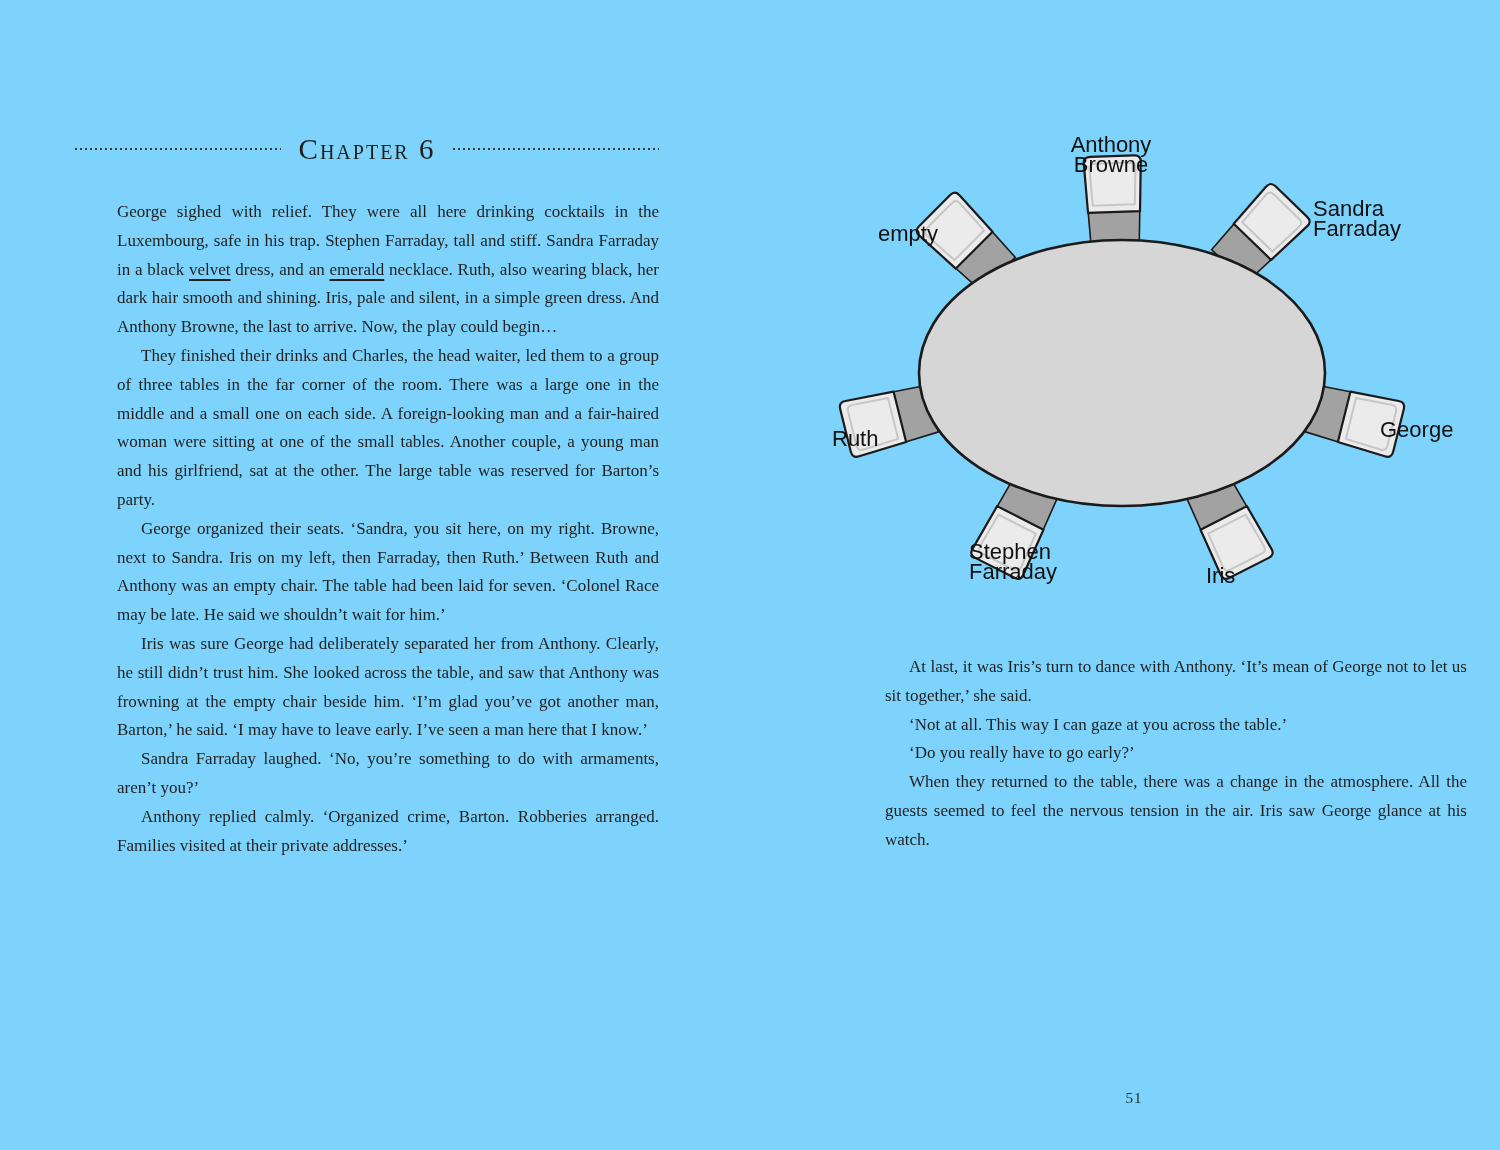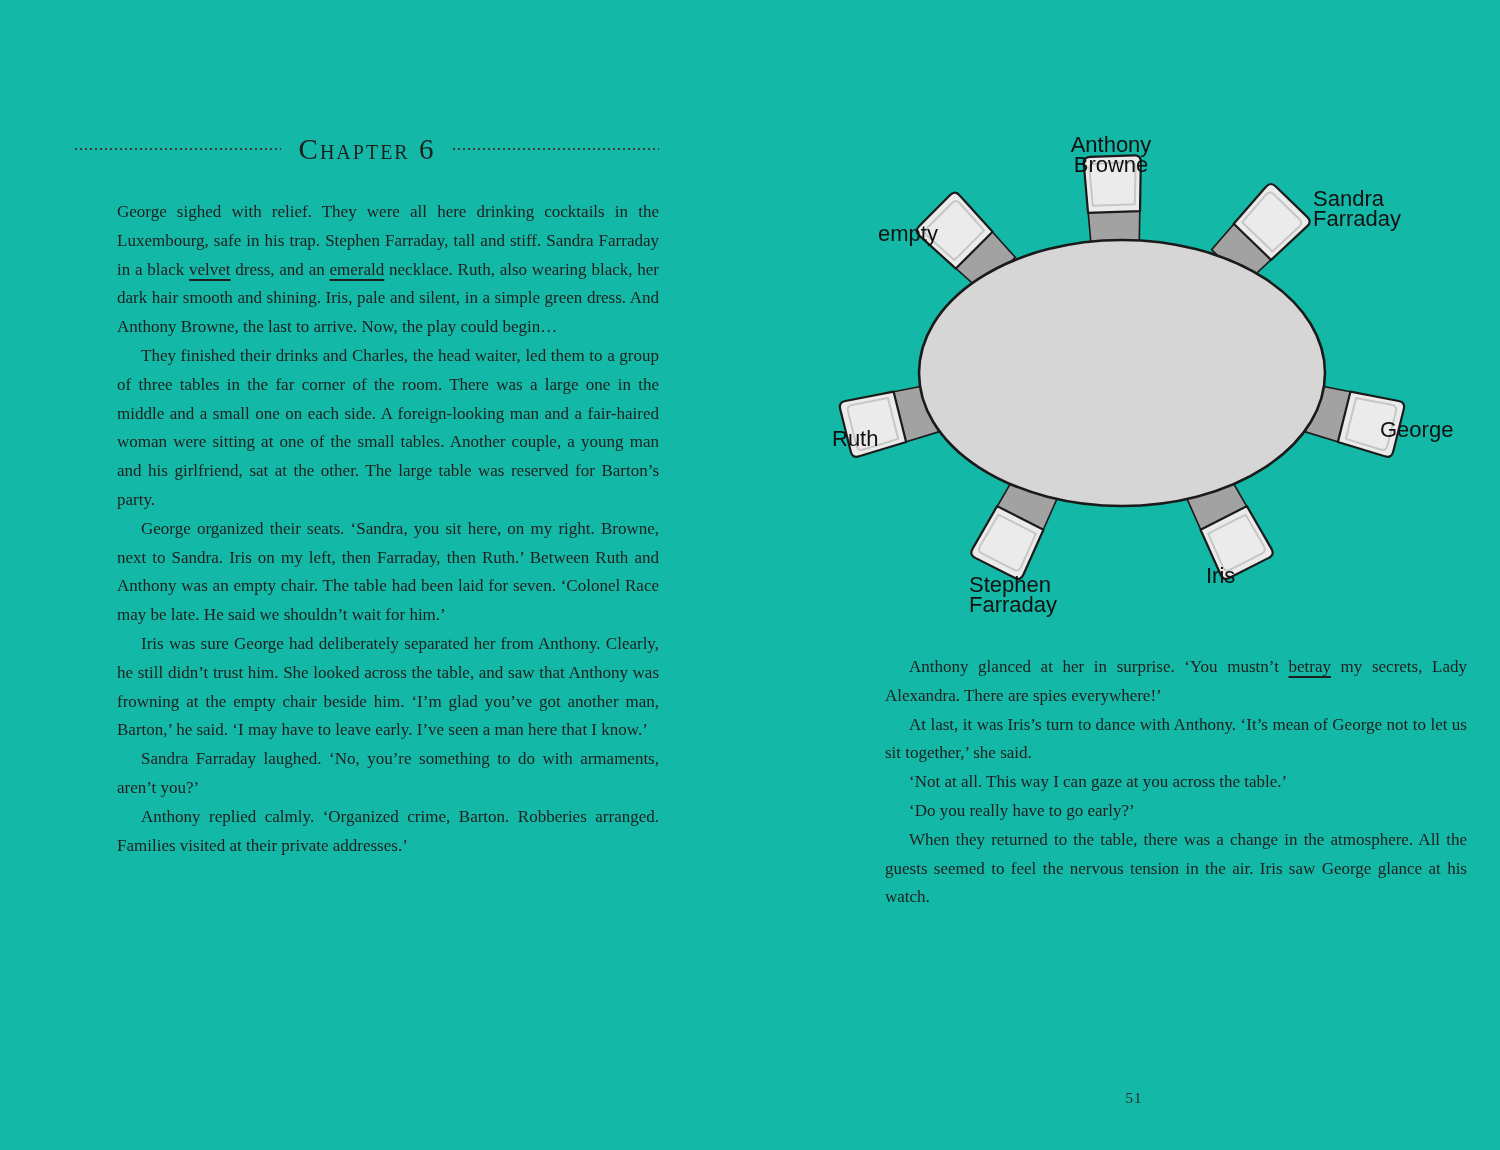--- a/index.html
+++ b/index.html
@@ -1,16 +1,16 @@
 <!DOCTYPE html>
 <html style="--table_fill: #d6d6d6; --chair_light: #ebebeb; --chair_dark: #a2a2a2; --outline: #1a1a1a; --text: #1f1f1f; --label: #111111;"><head>
 <meta charset="utf-8">
 <style>
   html,body{margin:0;padding:0;background:#ffffff;}
-  .canvas{position:relative;width:1500px;height:1150px;background:#14b8a6;overflow:hidden;
+  .canvas{position:relative;width:1500px;height:1150px;background:#7dd3fc;overflow:hidden;
           font-family:"Liberation Serif",serif;color:var(--text,#1f1f1f);}
 
   
   .page-left{position:absolute;left:75px;top:132px;width:584px;}
   .chapter-heading{display:flex;align-items:center;height:34px;}
   .dotted-rule{flex:1;height:2px;
     background-image:repeating-linear-gradient(to right,#3c3c3c 0 2px,transparent 2px 5px);}
   .chapter-title{margin:0;padding:0 18px;font-variant:small-caps;font-weight:normal;
     font-size:29px;letter-spacing:2px;white-space:nowrap;line-height:34px;}
 
@@ -21,24 +21,24 @@
 
   
   .right-text{position:absolute;left:843px;top:653px;width:582px;margin-top:0;}
 
   
   .diagram{position:absolute;left:810px;top:118px;width:640px;height:510px;}
   .diagram svg{position:absolute;left:0;top:0;}
   .seat-label{position:absolute;font-family:"Liberation Sans",sans-serif;font-size:22px;
     line-height:20px;color:var(--label,#111);}
   .lbl-anthony{left:236px;top:17px;width:130px;text-align:center;}
-  .lbl-sandra{left:503px;top:71px;width:90px;}
+  .lbl-sandra{left:503px;top:81px;width:90px;}
   .lbl-george{left:570px;top:302px;}
   .lbl-iris{left:396px;top:448px;}
-  .lbl-stephen{left:159px;top:457px;width:90px;}
+  .lbl-stephen{left:159px;top:424px;width:90px;}
   .lbl-ruth{left:22px;top:311px;}
   .lbl-empty{left:68px;top:106px;}
 
   .chair-dark{fill:var(--chair_dark,#a2a2a2);stroke:var(--outline,#1a1a1a);stroke-width:1.6;}
   .chair-light{fill:var(--chair_light,#ebebeb);stroke:var(--outline,#1a1a1a);stroke-width:2.2;stroke-linejoin:round;}
   .chair-inner{fill:none;stroke:#c6c6c6;stroke-width:2;stroke-linejoin:round;}
   .table-ellipse{fill:var(--table_fill,#d6d6d6);stroke:var(--outline,#1a1a1a);stroke-width:2.6;}
 
   
   .page-number{position:absolute;top:1090px;width:584px;text-align:center;
@@ -90,21 +90,20 @@
     <div class="seat-label lbl-anthony">Anthony Browne</div>
     <div class="seat-label lbl-sandra">Sandra Farraday</div>
     <div class="seat-label lbl-george">George</div>
     <div class="seat-label lbl-iris">Iris</div>
     <div class="seat-label lbl-stephen">Stephen Farraday</div>
     <div class="seat-label lbl-ruth">Ruth</div>
     <div class="seat-label lbl-empty">empty</div>
   </div>
 
   <div class="body-text right-text">
-      <p class="indent"><span>Anthony glanced at her in surprise. ‘You mustn’t </span><span class="gloss">betray</span><span> my secrets, Lady Alexandra. There are spies everywhere!’</span></p>
       <p class="indent"><span>At last, it was Iris’s turn to dance with Anthony. ‘It’s mean of George not to let us sit together,’ she said.</span></p>
       <p class="indent"><span>‘Not at all. This way I can gaze at you across the table.’</span></p>
       <p class="indent"><span>‘Do you really have to go early?’</span></p>
       <p class="indent"><span>When they returned to the table, there was a change in the atmosphere. All the guests seemed to feel the nervous tension in the air. Iris saw George glance at his watch.</span></p>
     </div>
 
   <div class="page-number pn-right">51</div>
 
 </div>
 

